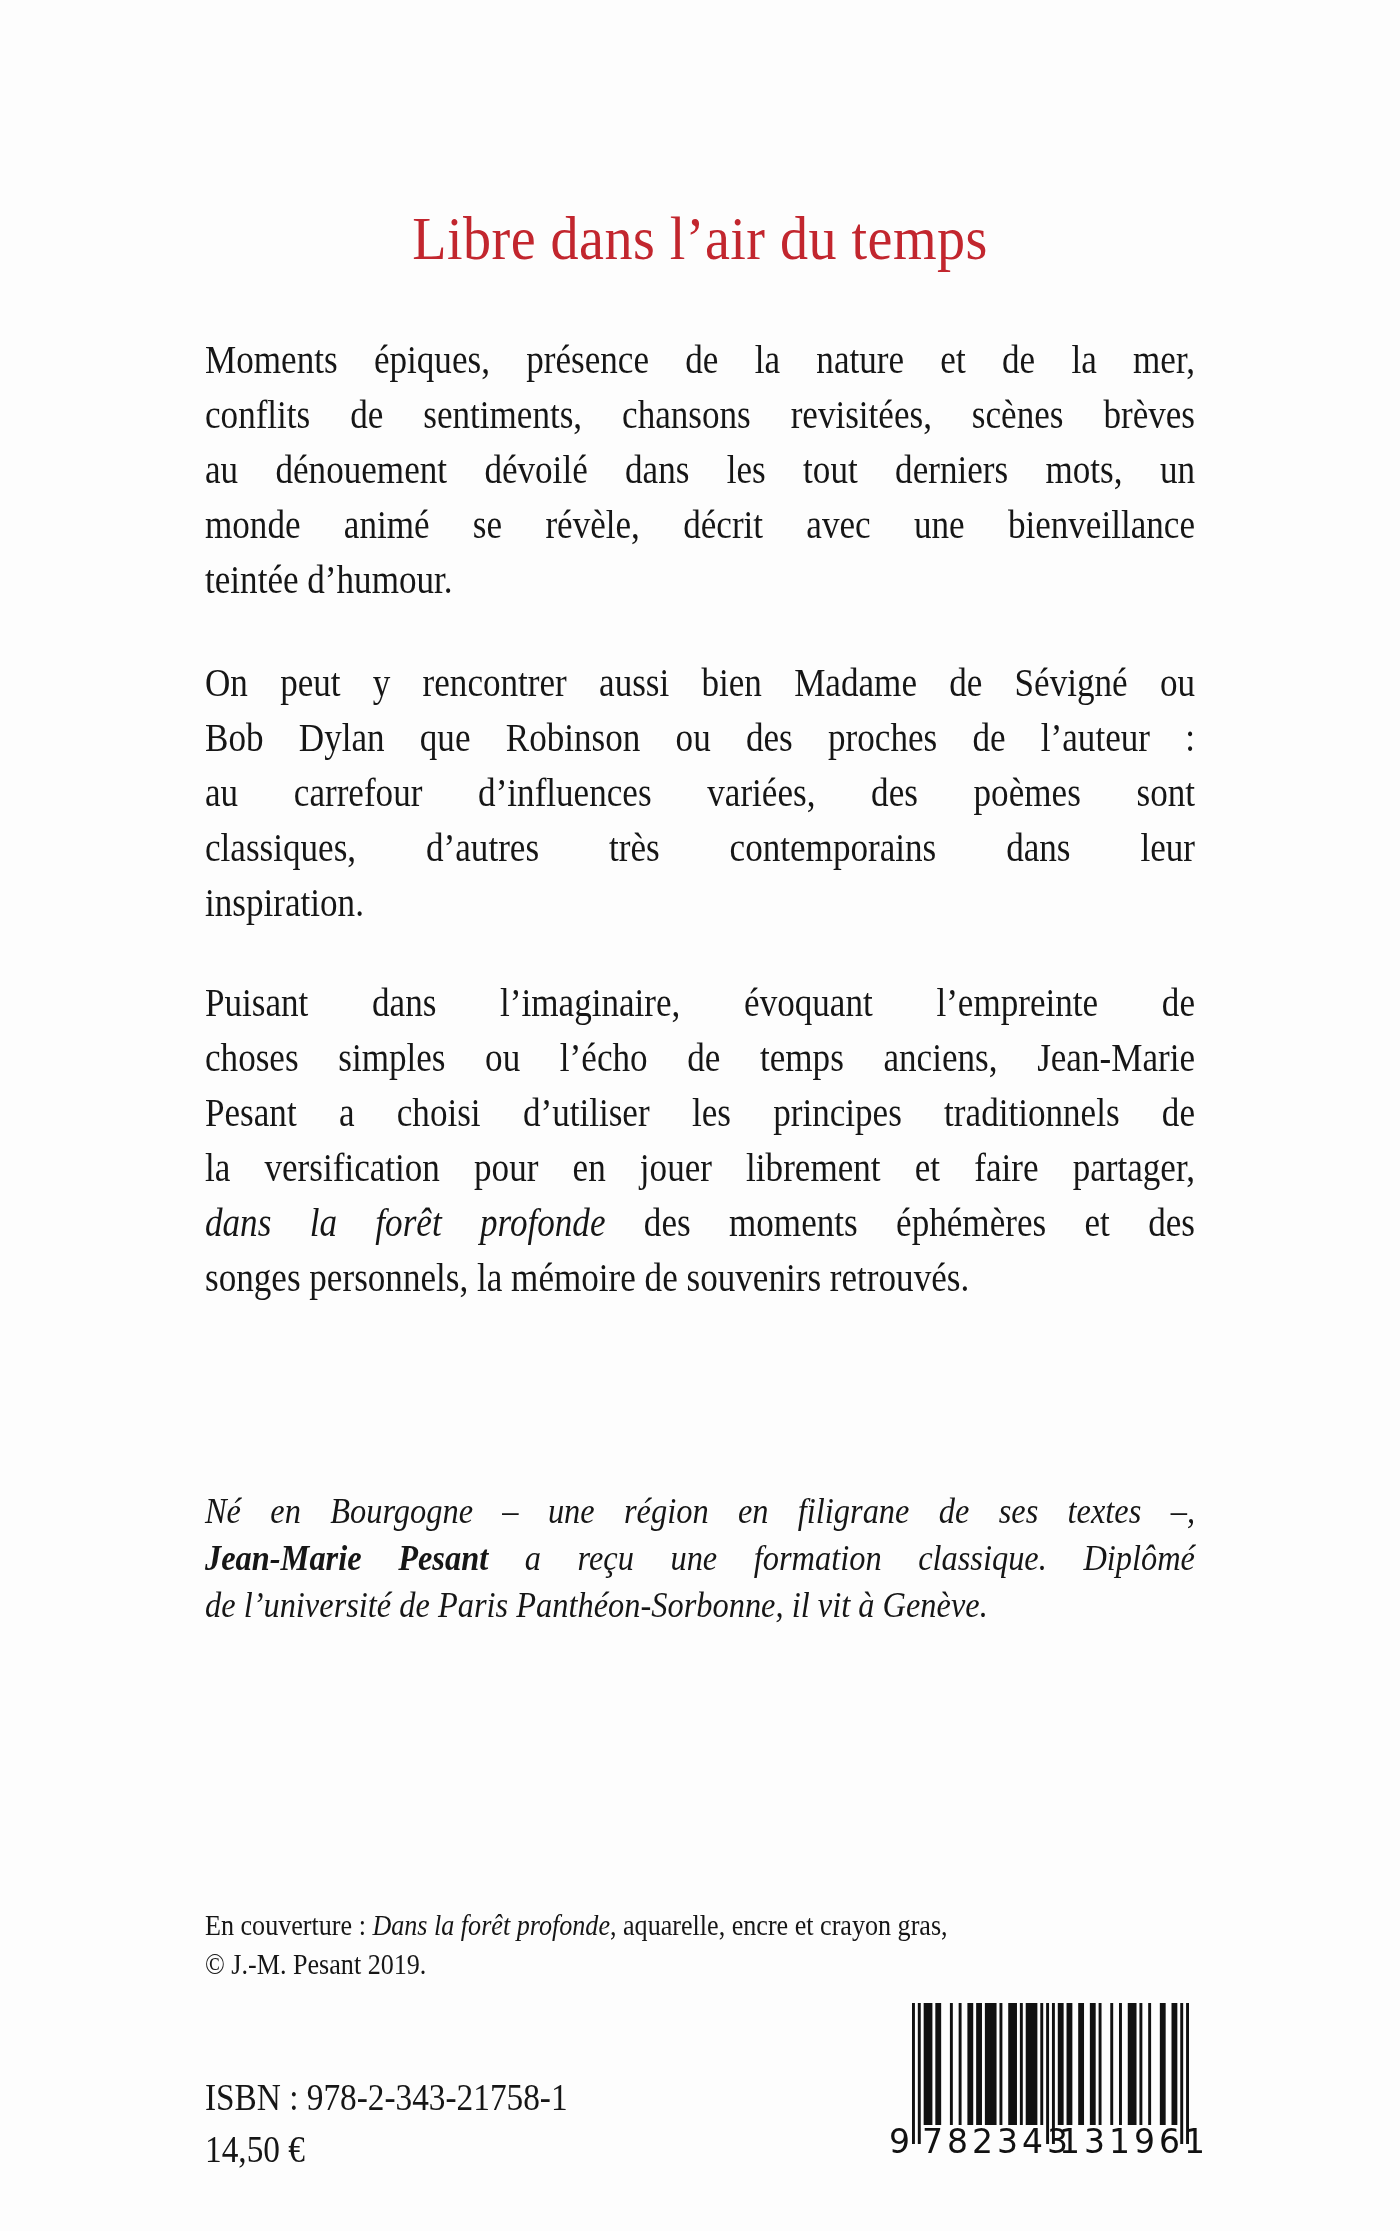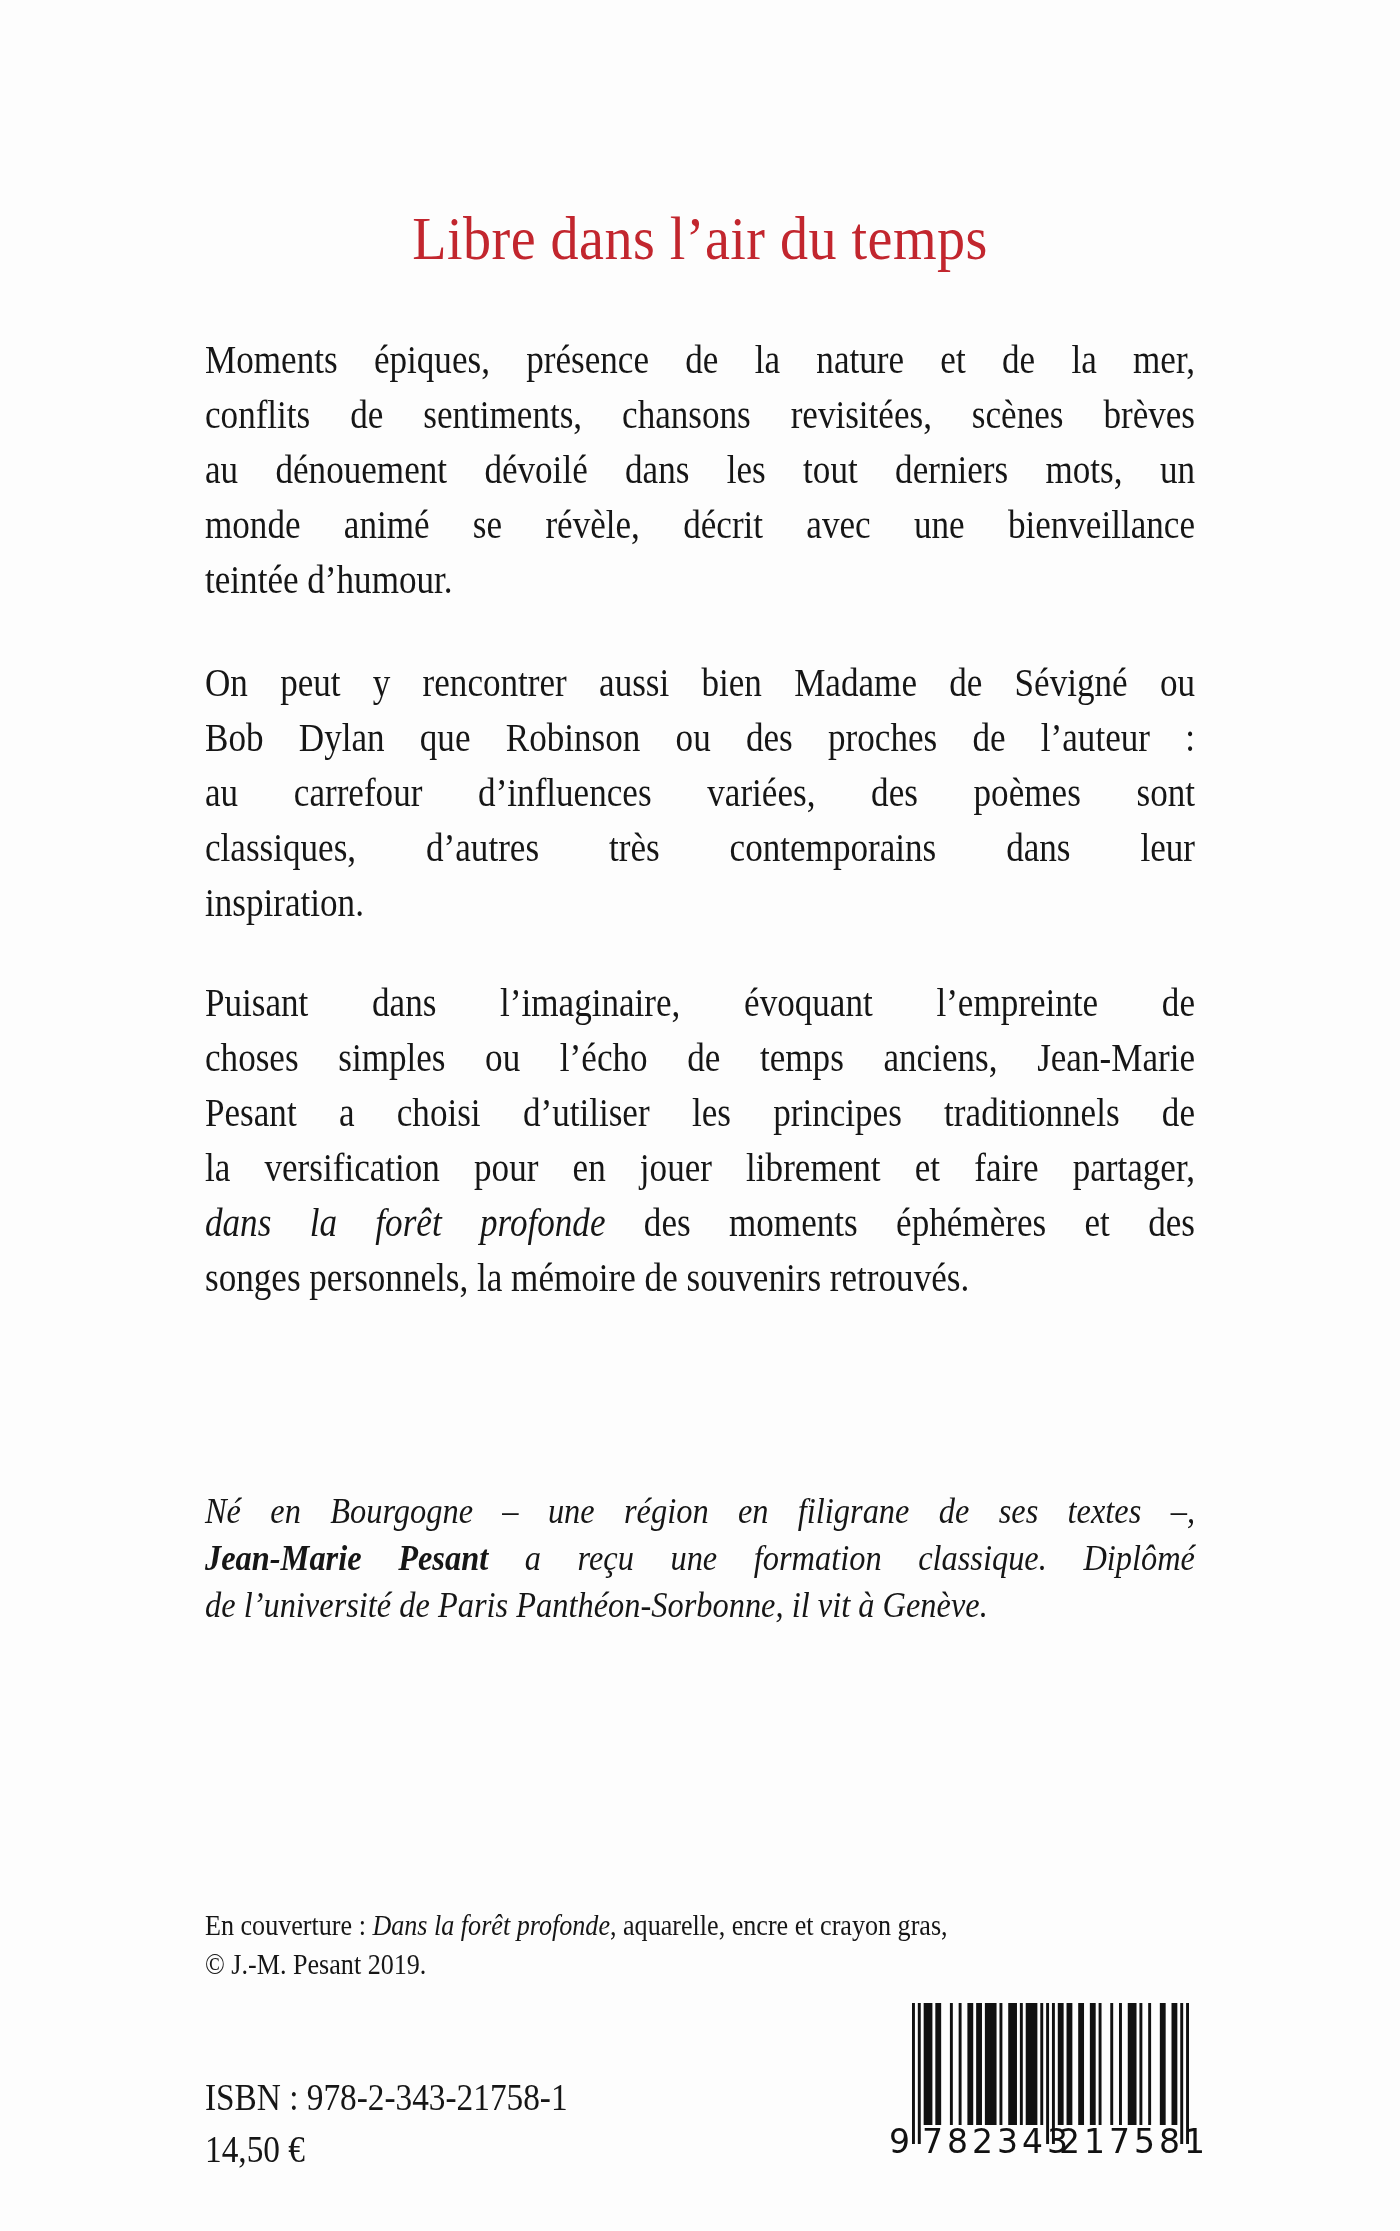--- a/index.html
+++ b/index.html
@@ -173,16 +173,16 @@
         <rect x="215.77" y="0" width="8.75" height="122" fill="#111111"></rect>
         <rect x="227.43" y="0" width="2.92" height="122" fill="#111111"></rect>
         <rect x="236.18" y="0" width="2.92" height="122" fill="#111111"></rect>
         <rect x="247.84" y="0" width="5.83" height="122" fill="#111111"></rect>
         <rect x="259.51" y="0" width="5.83" height="122" fill="#111111"></rect>
         <rect x="268.25" y="0" width="2.92" height="141" fill="#111111"></rect>
         <rect x="274.08" y="0" width="2.92" height="141" fill="#111111"></rect>
       </svg>
     <div class="bc-digits bc-lead">9</div>
     <div class="bc-digits bc-left">782343</div>
-    <div class="bc-digits bc-right">217581</div>
+    <div class="bc-digits bc-right">131961</div>
   </div>
 
 </div>
 
 </body></html>

